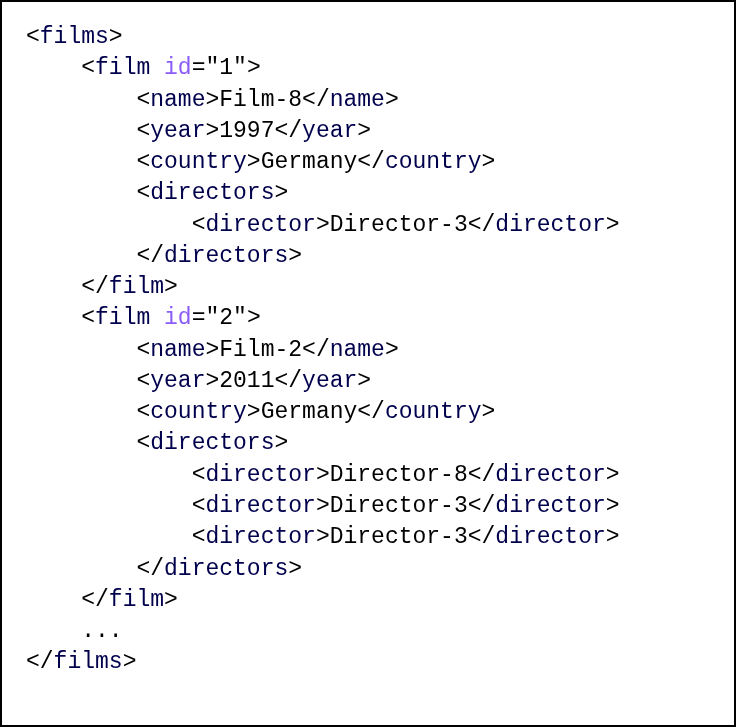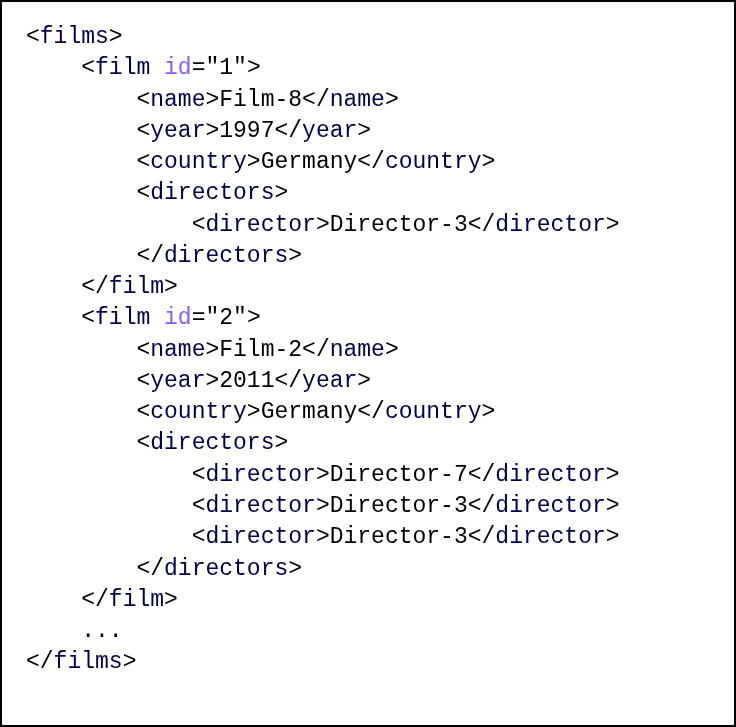--- a/index.html
+++ b/index.html
@@ -36,19 +36,19 @@
 <span>        <span class="p">&lt;</span><span class="t">country</span><span class="p">&gt;</span><span class="v">Germany</span><span class="p">&lt;/</span><span class="t">country</span><span class="p">&gt;</span></span>
 <span>        <span class="p">&lt;</span><span class="t">directors</span><span class="p">&gt;</span></span>
 <span>            <span class="p">&lt;</span><span class="t">director</span><span class="p">&gt;</span><span class="v">Director-3</span><span class="p">&lt;/</span><span class="t">director</span><span class="p">&gt;</span></span>
 <span>        <span class="p">&lt;/</span><span class="t">directors</span><span class="p">&gt;</span></span>
 <span>    <span class="p">&lt;/</span><span class="t">film</span><span class="p">&gt;</span></span>
 <span>    <span class="p">&lt;</span><span class="t">film</span> <span class="a">id</span><span class="p">=</span><span class="p">"</span><span class="v">2</span><span class="p">"</span><span class="p">&gt;</span></span>
 <span>        <span class="p">&lt;</span><span class="t">name</span><span class="p">&gt;</span><span class="v">Film-2</span><span class="p">&lt;/</span><span class="t">name</span><span class="p">&gt;</span></span>
 <span>        <span class="p">&lt;</span><span class="t">year</span><span class="p">&gt;</span><span class="v">2011</span><span class="p">&lt;/</span><span class="t">year</span><span class="p">&gt;</span></span>
 <span>        <span class="p">&lt;</span><span class="t">country</span><span class="p">&gt;</span><span class="v">Germany</span><span class="p">&lt;/</span><span class="t">country</span><span class="p">&gt;</span></span>
 <span>        <span class="p">&lt;</span><span class="t">directors</span><span class="p">&gt;</span></span>
-<span>            <span class="p">&lt;</span><span class="t">director</span><span class="p">&gt;</span><span class="v">Director-7</span><span class="p">&lt;/</span><span class="t">director</span><span class="p">&gt;</span></span>
+<span>            <span class="p">&lt;</span><span class="t">director</span><span class="p">&gt;</span><span class="v">Director-8</span><span class="p">&lt;/</span><span class="t">director</span><span class="p">&gt;</span></span>
 <span>            <span class="p">&lt;</span><span class="t">director</span><span class="p">&gt;</span><span class="v">Director-3</span><span class="p">&lt;/</span><span class="t">director</span><span class="p">&gt;</span></span>
 <span>            <span class="p">&lt;</span><span class="t">director</span><span class="p">&gt;</span><span class="v">Director-3</span><span class="p">&lt;/</span><span class="t">director</span><span class="p">&gt;</span></span>
 <span>        <span class="p">&lt;/</span><span class="t">directors</span><span class="p">&gt;</span></span>
 <span>    <span class="p">&lt;/</span><span class="t">film</span><span class="p">&gt;</span></span>
 <span>    <span class="v">...</span></span>
 <span><span class="p">&lt;/</span><span class="t">films</span><span class="p">&gt;</span></span></div>
 
 </body></html>

